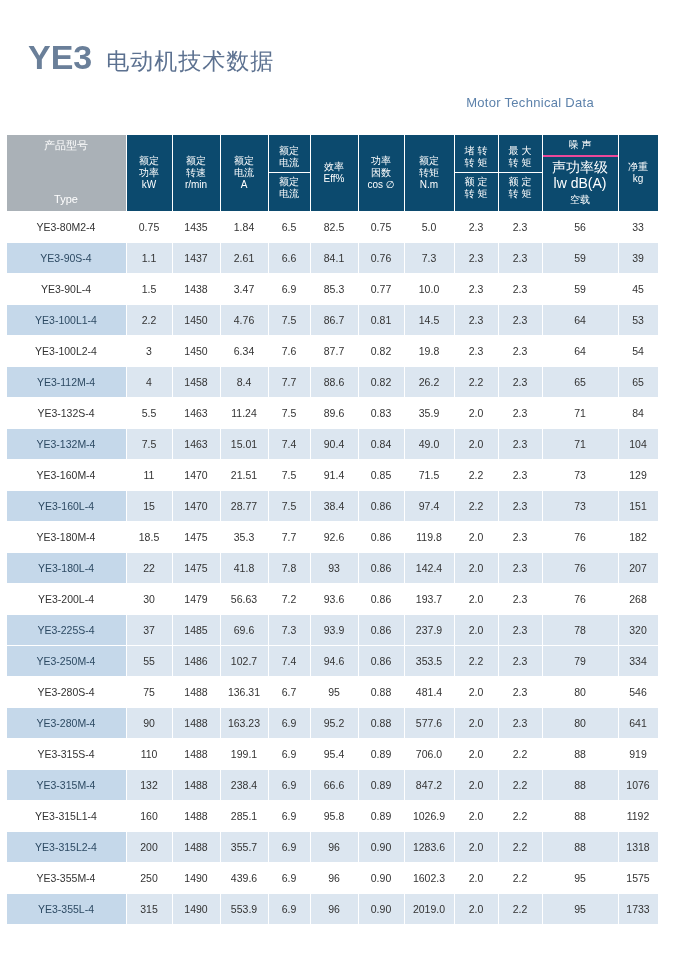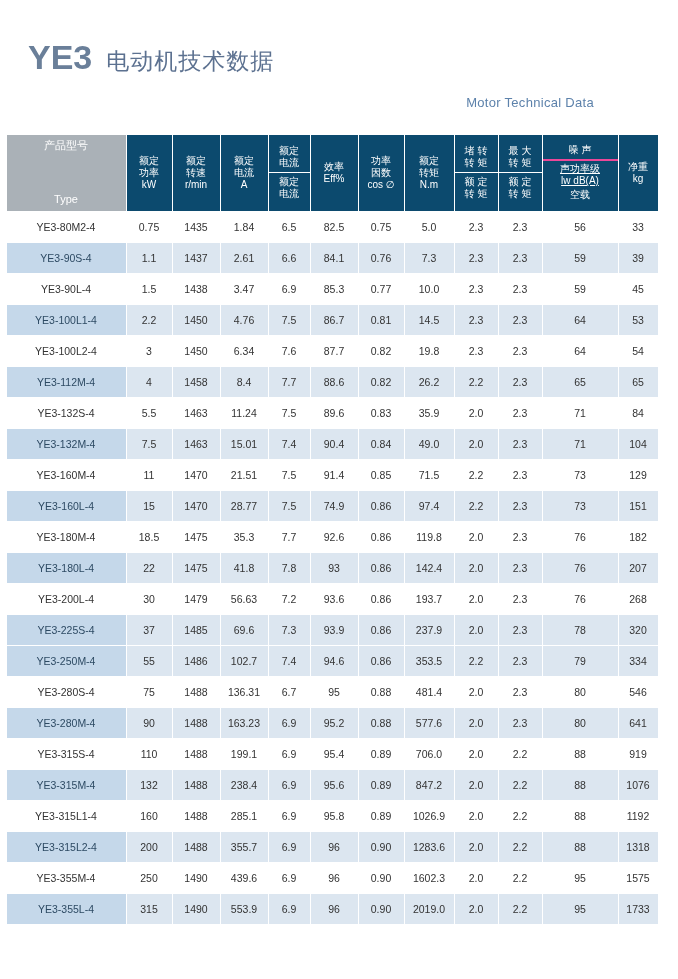--- a/index.html
+++ b/index.html
@@ -105,24 +105,23 @@
     justify-content: center;
     height: 100%;
     gap: 39px;
   }
   .noise-top {
     font-size: 10px;
     padding: 2px 0 3px 0;
     border-bottom: 2px solid #ec4899;
   }
   .noise-mid {
-    font-size: 10px;
+    font-size: 14px;
     padding: 2px 0 1px 0;
     line-height: 1.2;
-    text-decoration: underline;
   }
   .noise-bot {
     font-size: 10px;
     padding: 1px 0 2px 0;
   }
   .split-top {
     border-bottom: 1px solid #ffffff;
     padding: 3px 0 3px 0;
     font-size: 10px;
     line-height: 1.2;
@@ -386,21 +385,21 @@
           <td>2.3</td>
           <td>73</td>
           <td>129</td>
         </tr>
         <tr class="even">
           <td class="type-cell">YE3-160L-4</td>
           <td>15</td>
           <td>1470</td>
           <td>28.77</td>
           <td>7.5</td>
-          <td>74.9</td>
+          <td>38.4</td>
           <td>0.86</td>
           <td>97.4</td>
           <td>2.2</td>
           <td>2.3</td>
           <td>73</td>
           <td>151</td>
         </tr>
         <tr class="odd">
           <td class="type-cell">YE3-180M-4</td>
           <td>18.5</td>
@@ -512,21 +511,21 @@
           <td>2.2</td>
           <td>88</td>
           <td>919</td>
         </tr>
         <tr class="even">
           <td class="type-cell">YE3-315M-4</td>
           <td>132</td>
           <td>1488</td>
           <td>238.4</td>
           <td>6.9</td>
-          <td>95.6</td>
+          <td>66.6</td>
           <td>0.89</td>
           <td>847.2</td>
           <td>2.0</td>
           <td>2.2</td>
           <td>88</td>
           <td>1076</td>
         </tr>
         <tr class="odd">
           <td class="type-cell">YE3-315L1-4</td>
           <td>160</td>

